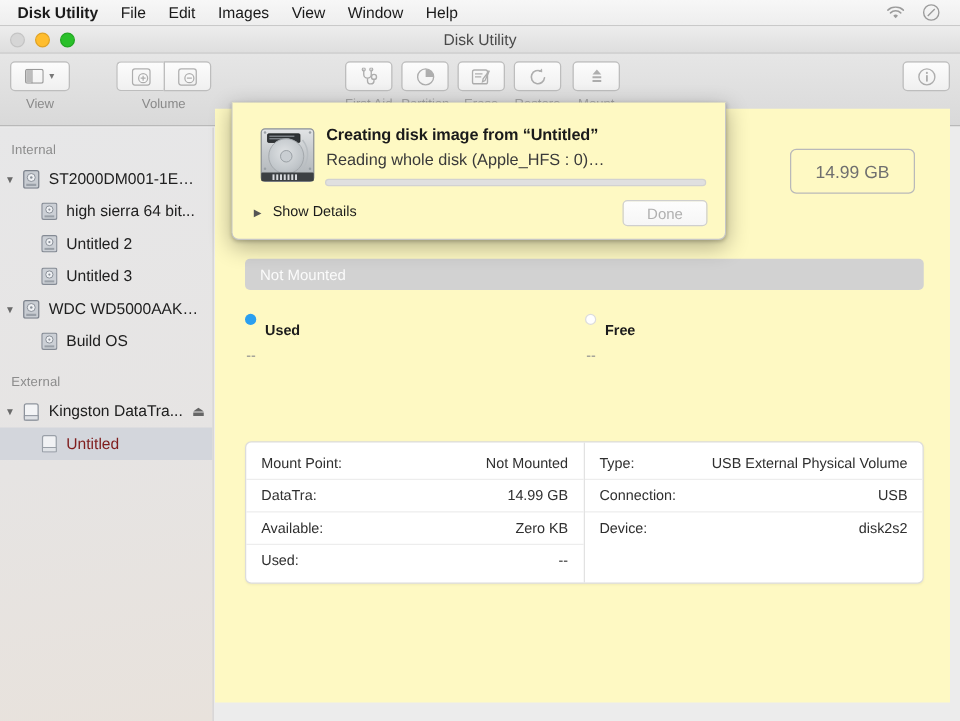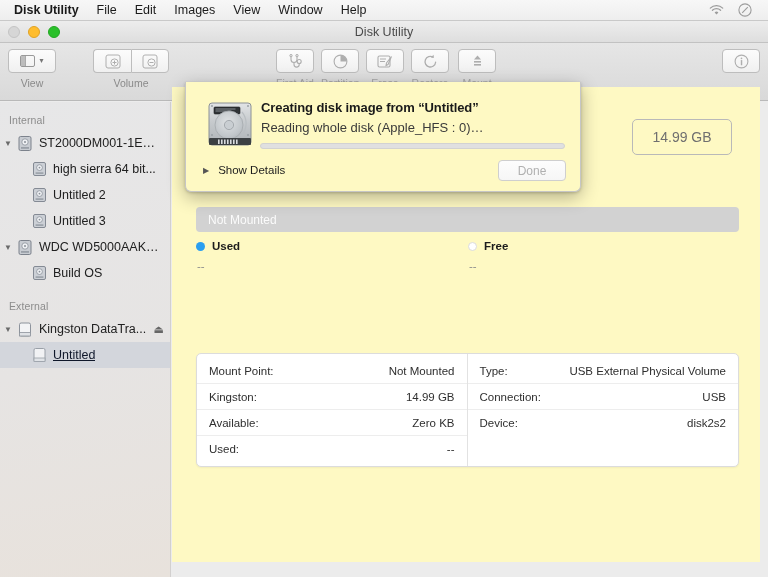--- a/index.html
+++ b/index.html
@@ -78,21 +78,21 @@
   }
   .sb-header {
     font-size:10.5px; color:#8c8c8c; font-weight:500;
     padding:4px 0 4px 9px; letter-spacing:.1px;
   }
   .sb-row {
     height:26px; display:flex; align-items:center; padding-right:6px;
     font-size:12.5px; color:#202020; white-space:nowrap;
   }
   .sb-row.selected { background:#d3d6dc; }
-  .sb-row.selected .sb-text { color:#0f172a;text-decoration:underline; }
+  .sb-row.selected .sb-text { color:#7f1d1d; }
   .disclosure {
     width:16px; text-align:center; font-size:8px; color:#6a6a6a; flex:none;
   }
   .disclosure.empty { visibility:hidden; }
   .sb-indent { width:14px; flex:none; }
   .sb-icon { width:18px; flex:none; display:flex; align-items:center; justify-content:center; margin-right:5px; }
   .sb-text { overflow:hidden; text-overflow:ellipsis; }
   .eject { margin-left:auto; font-size:11px; color:#666; padding-left:4px; }
 
   
@@ -115,21 +115,21 @@
     font-size:12px; color:#fbfbfb;
   }
   .legend { position:absolute; top:153px; left:24px; width:543px; }
   .legend-col { position:absolute; top:0; }
   .legend-col.used { left:0; }
   .legend-col.free { left:272px; }
   .legend-top { display:flex; align-items:center; gap:7px; }
   .dot { width:9px; height:9px; border-radius:50%; flex:none; }
   .dot.blue { background:#2a9ff0; }
   .dot.white { background:#ffffff; border:1px solid #dcdcdc; }
-  .legend-name { font-size:11.5px; font-weight:bold; color:#1c1c1c; }
+  .legend-name { font-size:11.5px; font-weight:bold; color:#1c1c1c;margin-top:19px; }
   .legend-val { font-size:11.5px; color:#8d8d8d; margin-top:8px; margin-left:1px; }
 
   .infotable {
     position:absolute; left:24px; top:218px; width:543px;
     background:#ffffff; border:1px solid #dcdcdc; border-radius:5px;
     display:flex;
     box-shadow:0 1px 2px rgba(0,0,0,.05);
     margin-top:48px;
   }
   .info-col { width:50%; padding:4px 0; }
@@ -475,21 +475,21 @@
       </div>
     </div>
 
     <div class="infotable">
       <div class="info-col left">
         <div class="info-row">
           <span class="info-key">Mount Point:</span>
           <span class="info-val">Not Mounted</span>
         </div>
         <div class="info-row">
-          <span class="info-key">Kingston:</span>
+          <span class="info-key">DataTra:</span>
           <span class="info-val">14.99 GB</span>
         </div>
         <div class="info-row">
           <span class="info-key">Available:</span>
           <span class="info-val">Zero KB</span>
         </div>
         <div class="info-row">
           <span class="info-key">Used:</span>
           <span class="info-val">--</span>
         </div>

